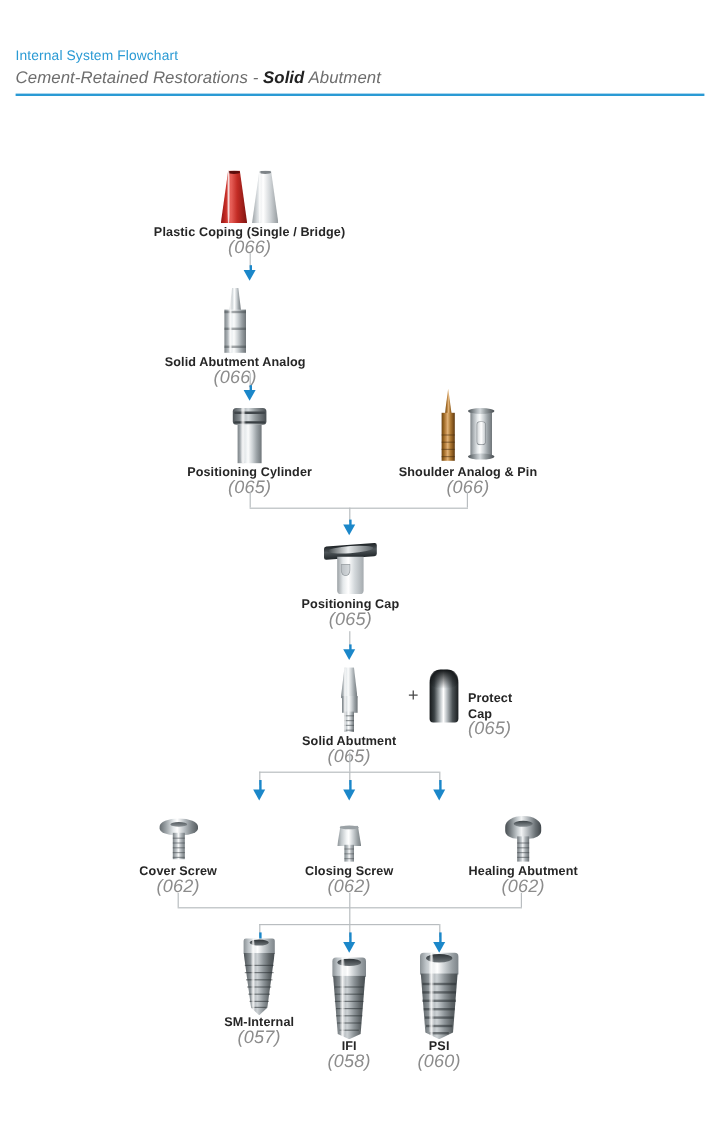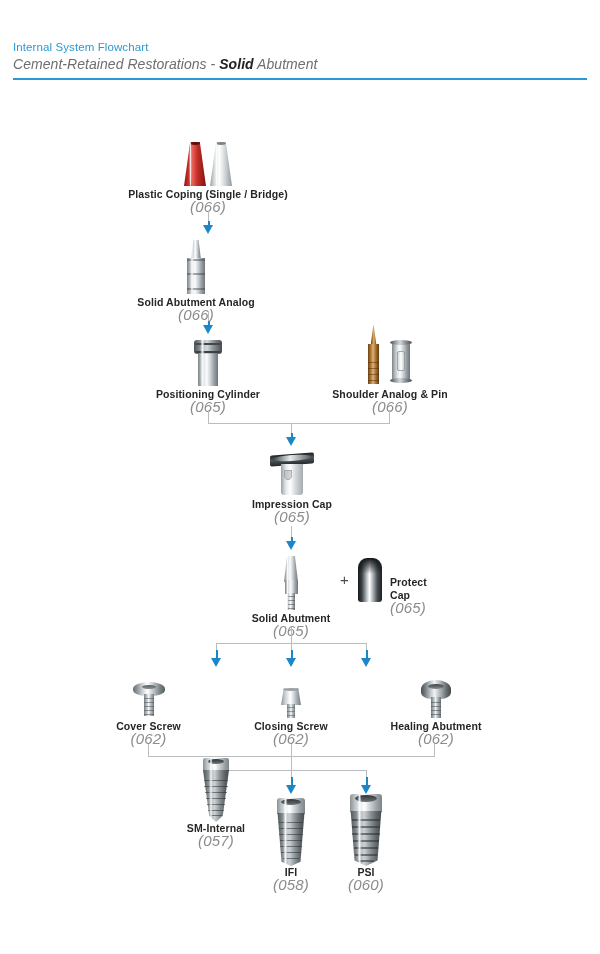--- a/index.html
+++ b/index.html
@@ -346,21 +346,21 @@
 
   <div class="node" style="left:202px;top:452px;width:180px;">
     <div class="art" style="width:44px;height:46px;">
       <div class="impcap">
         <div class="flange"></div>
         <div class="flangetop"></div>
         <div class="tube"></div>
         <div class="notch"></div>
       </div>
     </div>
-    <div class="label">Impression Cap</div>
+    <div class="label">Positioning Cap</div>
     <div class="code">(065)</div>
   </div>
 
   <div class="vline" style="left:291px;top:526px;height:13px;"></div>
   <div class="arrow" style="left:286px;top:537px;">
     <div class="stem"></div>
       <div class="head"></div>
   </div>
 
   <div class="node" style="left:211px;top:556px;width:160px;">
@@ -474,21 +474,21 @@
   </div>
   <div class="arrow tall" style="left:286px;top:777px;">
     <div class="stem"></div>
       <div class="head"></div>
   </div>
   <div class="arrow tall" style="left:361px;top:777px;">
     <div class="stem"></div>
       <div class="head"></div>
   </div>
 
-  <div class="node" style="left:151px;top:758px;width:130px;">
+  <div class="node" style="left:151px;top:782px;width:130px;">
     <div class="art" style="width:26px;height:64px;">
       <div class="implant" style="width:26px;height:64px;">
         <div class="collar" style="height:13px;"></div>
         <div class="bore" style="left:5px;top:1px;width:16px;height:5px;"></div>
         <div class="body" style="top:12px;height:52px;clip-path:polygon(0 0,100% 0,76% 88%,50% 100%,24% 88%);"></div>
         <div class="th" style="left:1px;top:22px;width:24px;"></div>
         <div class="th" style="left:1px;top:28px;width:24px;"></div>
         <div class="th" style="left:2px;top:34px;width:22px;"></div>
         <div class="th" style="left:3px;top:40px;width:20px;"></div>
         <div class="th" style="left:4px;top:46px;width:18px;"></div>

